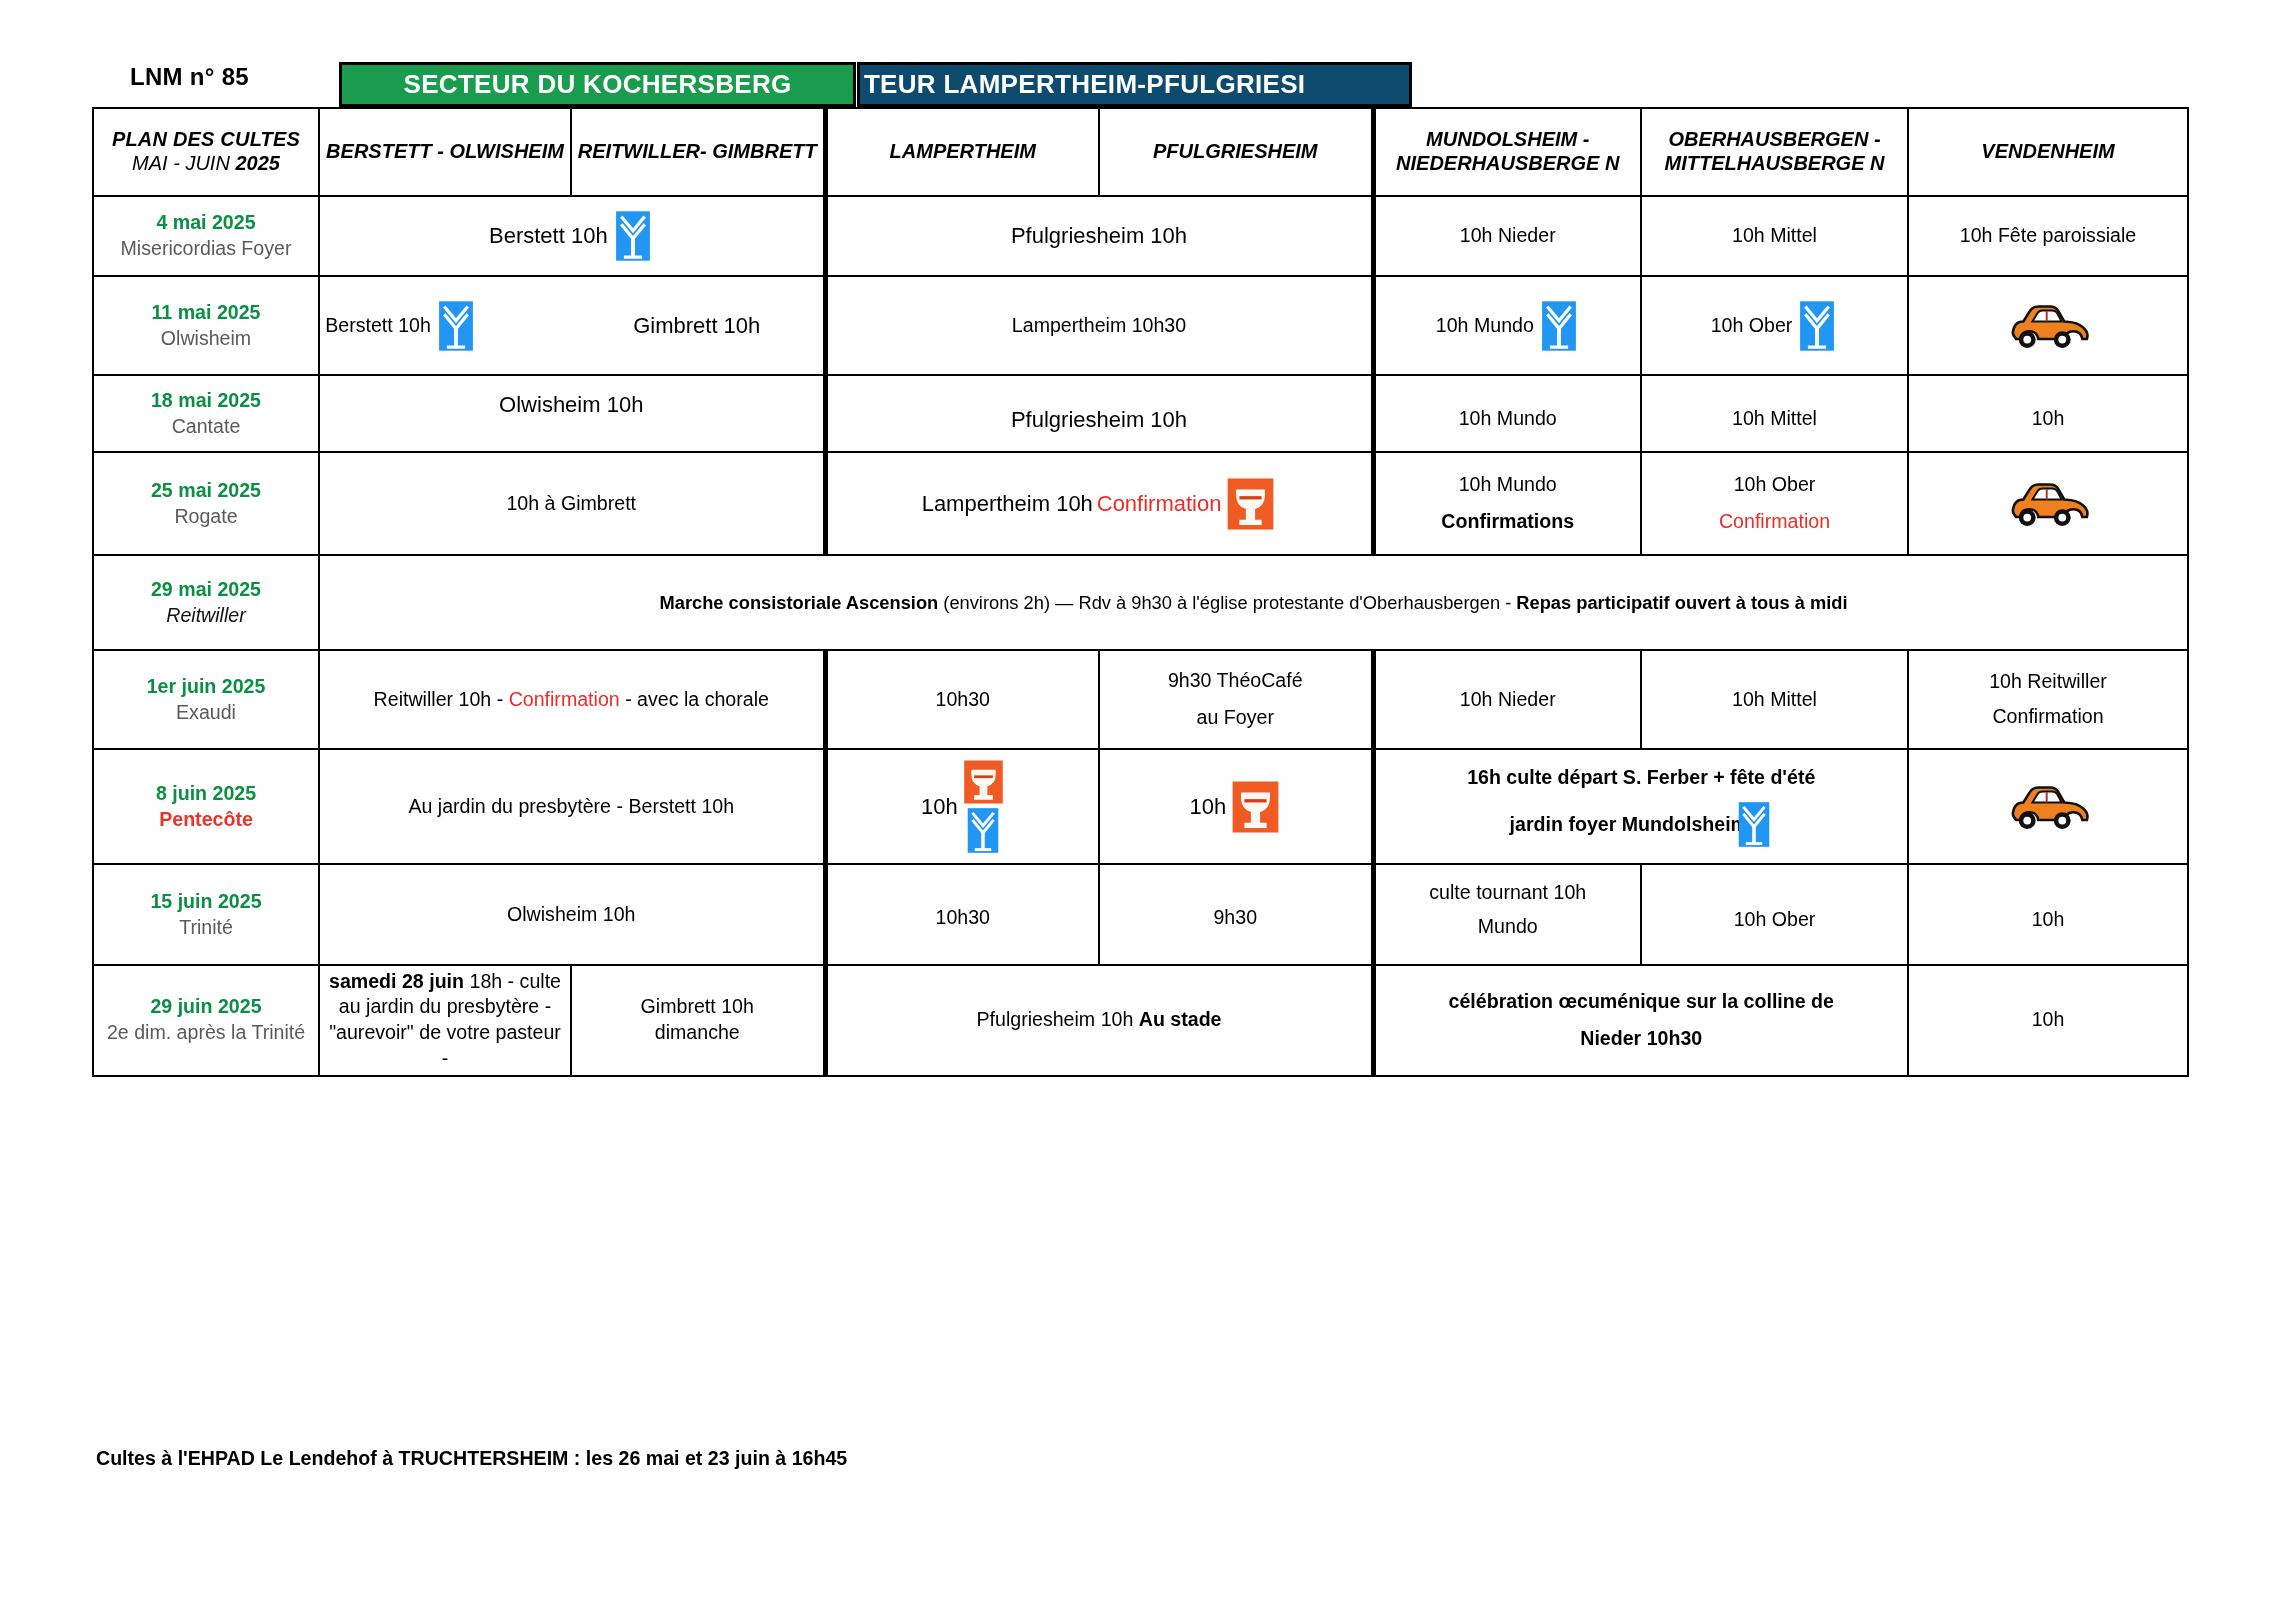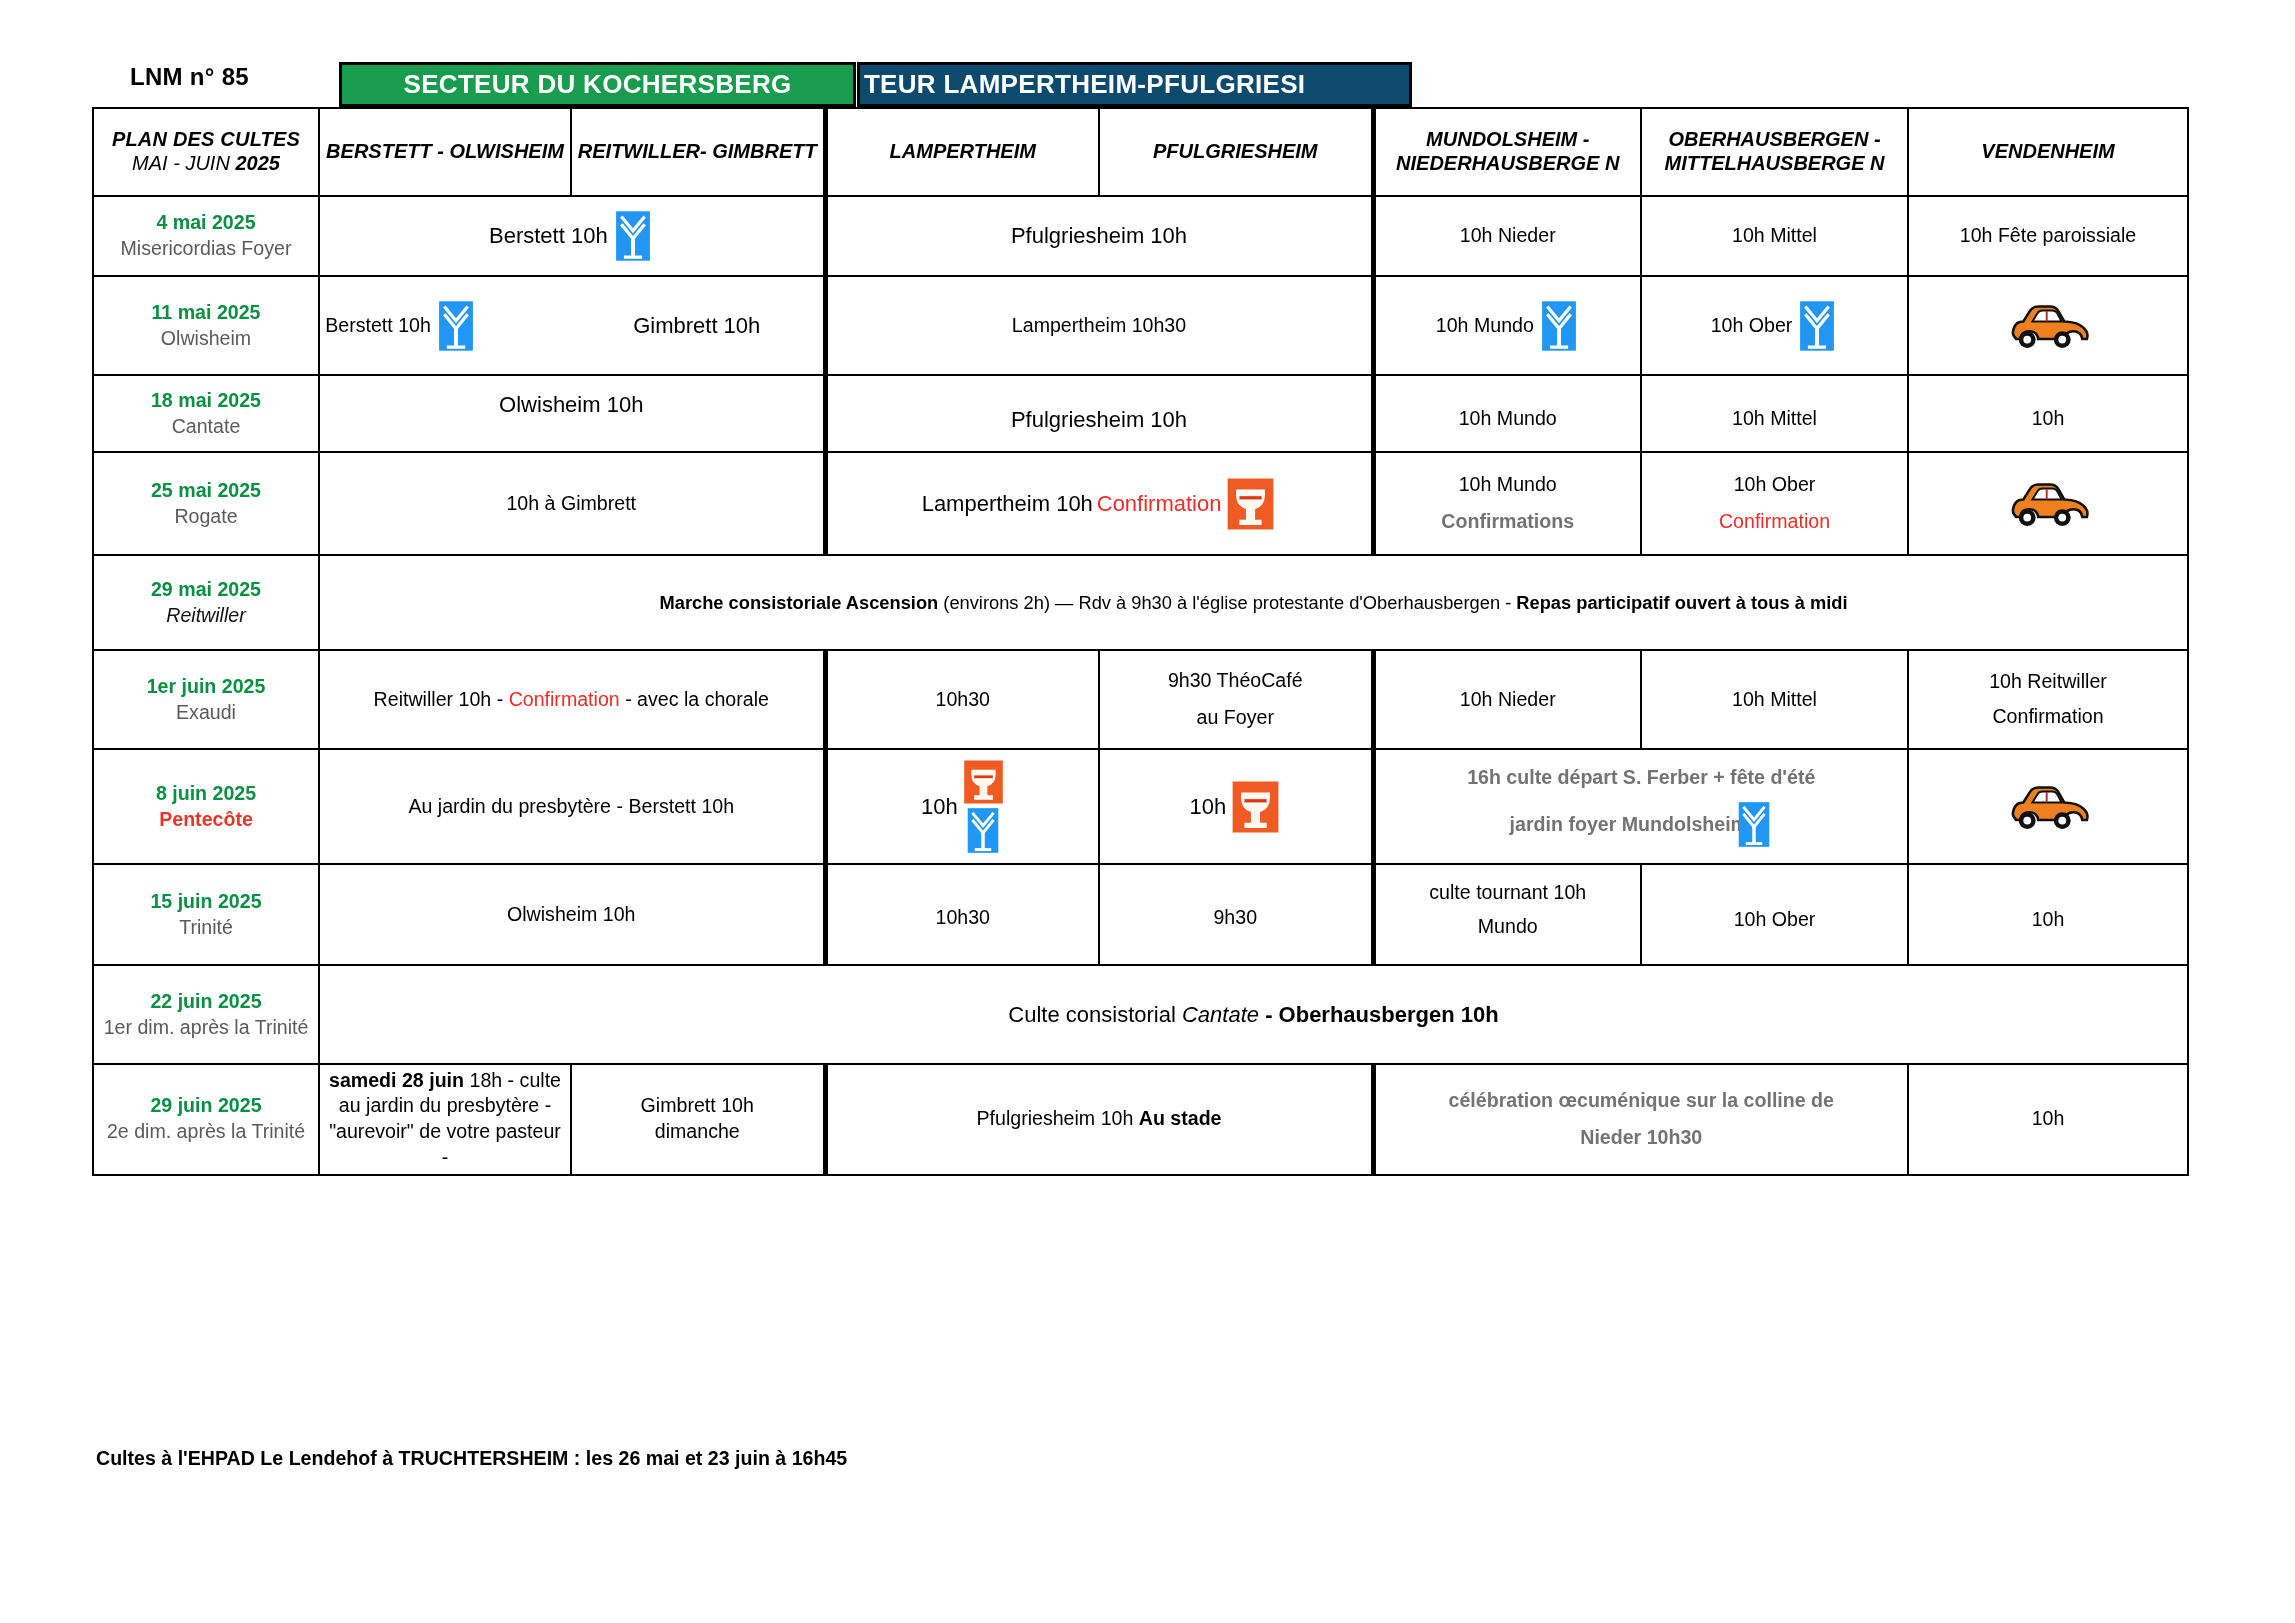--- a/index.html
+++ b/index.html
@@ -111,21 +111,21 @@
   td.datecell .s {
     color: #5a5a5a; display: block; white-space: nowrap;
   }
   td.datecell .s.it { font-style: italic; color:#111; }
   td.datecell .s.red { color:#e8352b; font-weight: bold; }
 
   
   .big { font-size: 22px; }
   .sm  { font-size: 18.3px; }
   .red { color: #ec2d27; }
-  .redb { color: #737373; font-weight: bold; }
+  .redb { color: #000000; font-weight: bold; }
   .it { font-style: italic; }
   .nowrap { white-space: nowrap; }
   .cellflex {
     display: flex; align-items: center; justify-content: center;
     gap: 3.9px; flex-wrap: nowrap;
   }
   .stack { display:flex; flex-direction:column; align-items:center; justify-content:center; }
 
   
   .icon { display: inline-block; vertical-align: middle; flex: 0 0 auto; }
@@ -505,29 +505,20 @@
       </span>
     </td>
     <td>
           <span style="display:block;margin-top:11.8px;">10h Ober</span>
         </td>
     <td>
           <span style="display:block;margin-top:11.8px;">10h</span>
         </td>
   </tr>
 
-  <tr class="r9">
-    <td class="datecell">
-      <span class="d">22  juin 2025</span>
-      <span class="s">1er dim. après la Trinité</span>
-    </td>
-    <td colspan="7">
-      <span class="big"><span>Culte consistorial </span><i>Cantate</i><b>  - Oberhausbergen 10h</b></span>
-    </td>
-  </tr>
 
   <tr class="r10">
     <td class="datecell">
       <span class="d">29  juin 2025</span>
       <span class="s">2e dim. après la Trinité</span>
     </td>
     <td class="samedi-cell">
       <b>samedi 28 juin </b><span>18h - culte au jardin du presbytère - "aurevoir" de votre pasteur -</span>
     </td>
     <td class="thickR gimbrett-dim">

